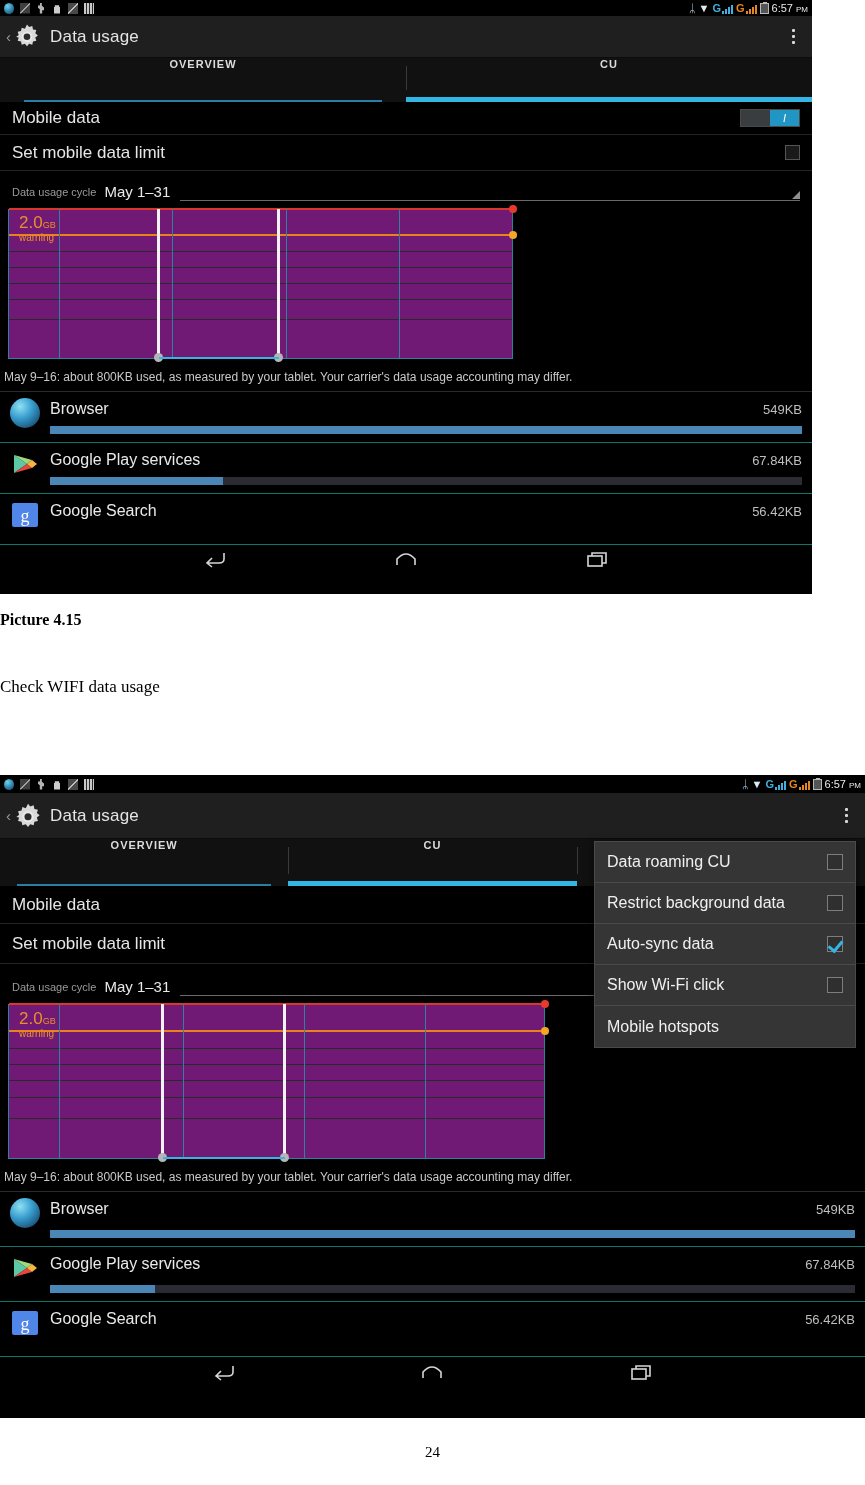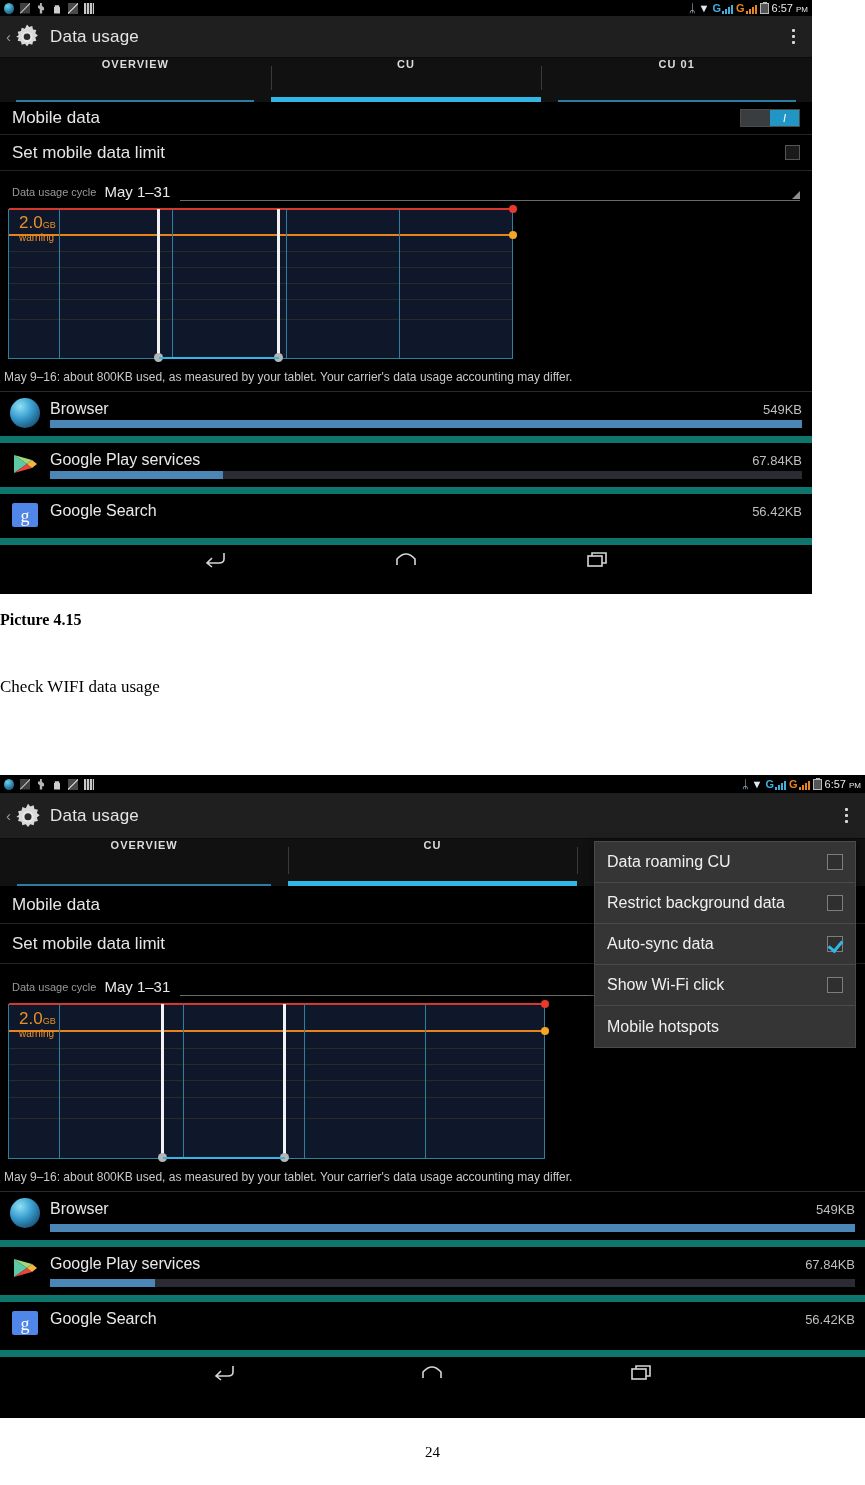--- a/index.html
+++ b/index.html
@@ -98,41 +98,41 @@
 
   .cycle { display:flex; align-items:flex-end; padding: 3px 12px 0 12px; height: 30px; }
   .cycle .k { color:#9a9a9a; font-size: 11px; padding-bottom: 3px; }
   .cycle .v { color:#e8e8e8; font-size: 15px; margin-left: 8px; padding-bottom: 1px; }
   .cycle .spin { flex:1; margin-left: 10px; border-bottom: 1px solid #6a6a6a; position:relative; height: 18px;}
   .cycle .spin:after { content:""; position:absolute; right:0; bottom:1px; border-style:solid;
                        border-width: 0 0 8px 8px; border-color: transparent transparent #8e8e8e transparent; }
 
   
   .chartwrap { position: relative; padding: 8px 0 6px 8px; }
-  .chart { position: relative; height: 150px; width: 505px; border:1px solid #2f7fa0; border-top:none; background:#0f172a; }
+  .chart { position: relative; height: 150px; width: 505px; border:1px solid #2f7fa0; border-top:none; background:#701a75; }
   #device2 .chart { width: 537px; height: 155px; }
   .vline { position:absolute; top:0; bottom:0; width:1px; background:#2f7fa0; }
   .hline { position:absolute; left:0; right:0; height:1px; background:#2a2a2a; }
   .limitline { position:absolute; left:0; right:-3px; height:2px; background:#d9372b; }
   .limitdot { position:absolute; width:8px; height:8px; border-radius:50%; background:#e8392c; right:-5px; }
   .warnline { position:absolute; left:0; right:-3px; height:2px; background:#e8821b; }
   .warndot { position:absolute; width:8px; height:8px; border-radius:50%; background:#f5a623; right:-5px; }
   .warnlabel { position:absolute; left:10px; color:#e8912a; line-height:1; }
   .warnlabel .num { font-size: 17px; }
   .warnlabel .unit { font-size: 9px; }
   .warnlabel .w { display:block; font-size: 10px; margin-top: 2px; }
   .handle { position:absolute; top:0; bottom:0; width:3px; background:#f2f2f2; }
   .handle:after { content:""; position:absolute; bottom:-4px; left:-3px; width:9px; height:9px; border-radius:50%; background:#b6b6b6; }
   .selbar { position:absolute; bottom:-1px; height:2px; background:#33b5e5; }
 
   
   .note { color:#c9c9c9; font-size: 12px; padding: 5px 10px 7px 4px; border-bottom:1px solid #2a2a2a; }
 
   
-  .app { display:flex; align-items:flex-start; padding: 6px 10px 0 10px; border-bottom:7px solid #0f766e; position:relative; height: 51px; }
+  .app { display:flex; align-items:flex-start; padding: 6px 10px 0 10px; border-bottom:1px solid #0f766e; position:relative; height: 51px; }
   #device2 .app { height: 55px; }
   .app .ico { width: 30px; height: 30px; flex:none; margin-right: 10px; }
   .app .mid { flex:1; padding-top: 2px; }
   .app .nm { color:#e9e9e9; font-size: 16px; }
   .app .amt { color:#bfbfbf; font-size: 13px; padding-top: 4px; }
   .bar { position:absolute; left: 50px; right: 10px; bottom: 8px; height: 8px; background:#2b2b33; }
   .bar i { display:block; height:100%; background:#4a86b6; }
   .globe { border-radius:50%; background: radial-gradient(circle at 34% 28%, #8fe0f2 0%, #3a9fd0 40%, #1d5d85 75%, #0e3450 100%); }
   .puzzle svg, .gsearch svg { display:block; }
 
@@ -229,24 +229,20 @@
         </span>
     </div>
 
     <div class="tabs">
       <div class="tab">
         <span>OVERVIEW</span>
         <i class="ind"></i>
       </div>
       <div class="tab active">
         <span>CU</span>
-        <i class="ind"></i>
-      </div>
-      <div class="tab">
-        <span>CU 01</span>
         <i class="ind"></i>
       </div>
     </div>
 
     <div class="row row-mobile">
       <span class="label">Mobile data</span>
       <span class="toggle">
         <i class="off"></i>
         <i class="on">I</i>
       </span>

